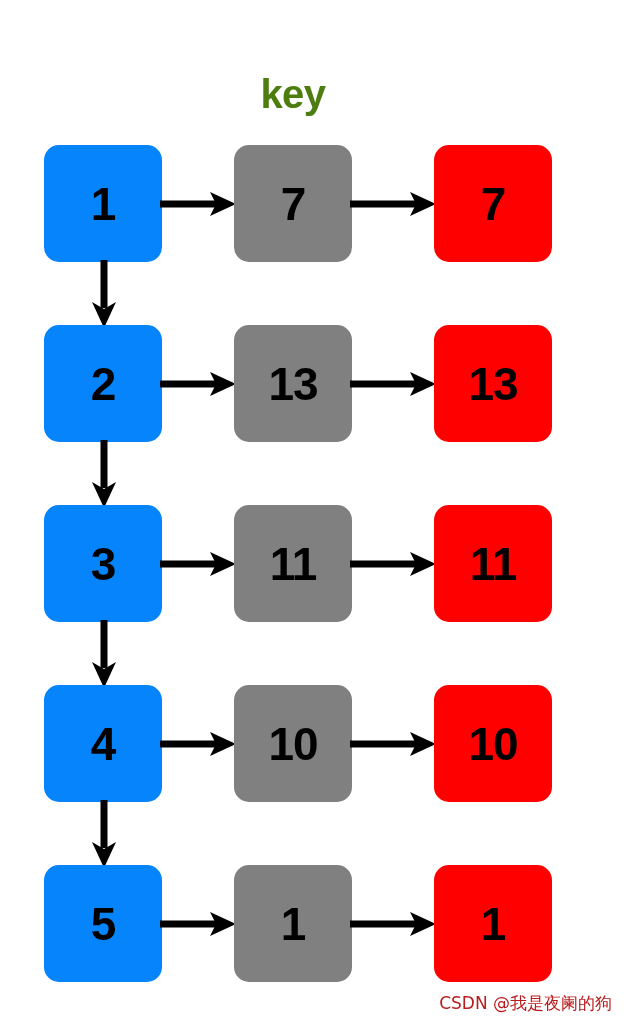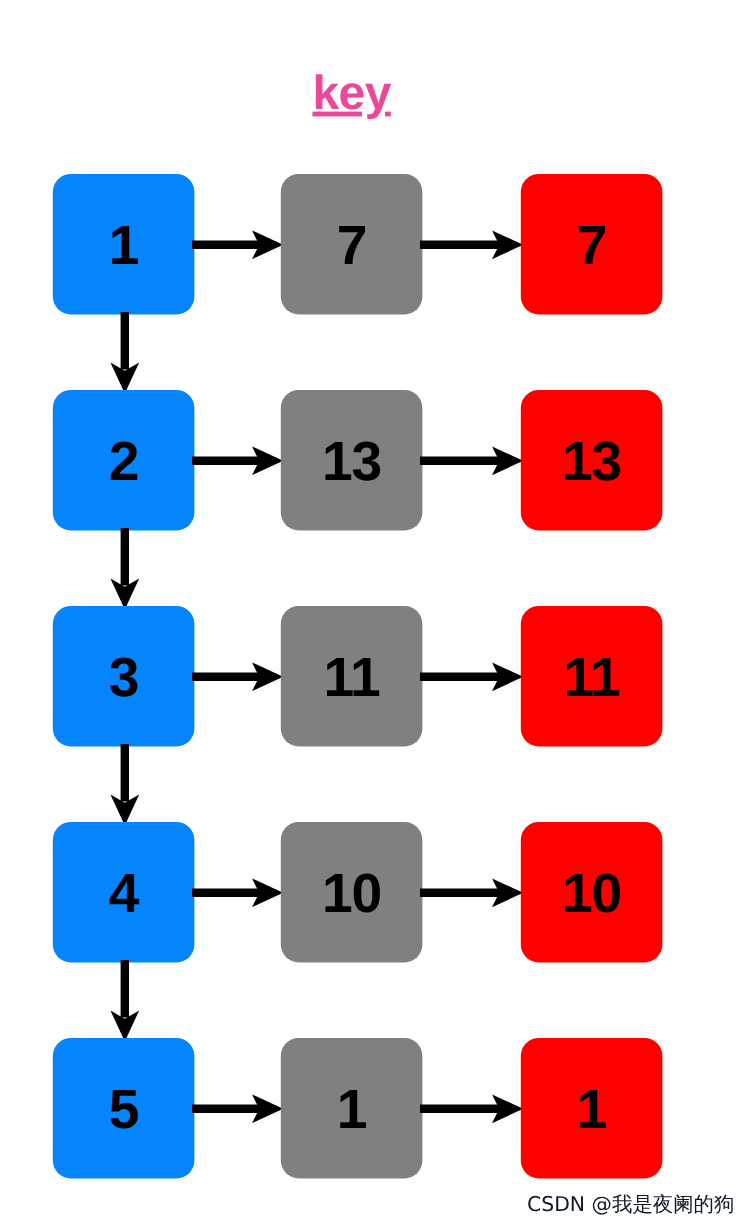--- a/index.html
+++ b/index.html
@@ -15,29 +15,28 @@
     position: relative;
     width: 624px;
     height: 1024px;
     background: #ffffff;
     overflow: hidden;
   }
 
   
   .col-header {
     position: absolute;
-    top: 52px;
+    top: 68px;
     height: 52px;
     line-height: 52px;
     font-size: 40px;
     font-weight: bold;
-    color: #ec4899;
+    color: #4d7c0f;
     text-align: center;
     letter-spacing: -0.5px;
-    text-decoration: underline;
   }
   #header-key   { left: 234px; width: 118px; }
   #header-value { left: 424px; width: 138px; }
 
   
   .node {
     position: absolute;
     width: 118px;
     height: 117px;
     border-radius: 15px;
@@ -71,21 +70,21 @@
     pointer-events: none;
   }
   .arrow-v svg { display: block; }
 
   
   #watermark {
     position: absolute;
     right: 12px;
     top: 992px;
     font-size: 17px;
-    color: #0f172a;
+    color: #b91c1c;
     white-space: nowrap;
     font-family: "DejaVu Sans", sans-serif;
   }
 </style>
 </head>
 <body>
 
 <div id="canvas">
 
   <div class="col-header" id="header-key">key</div>

